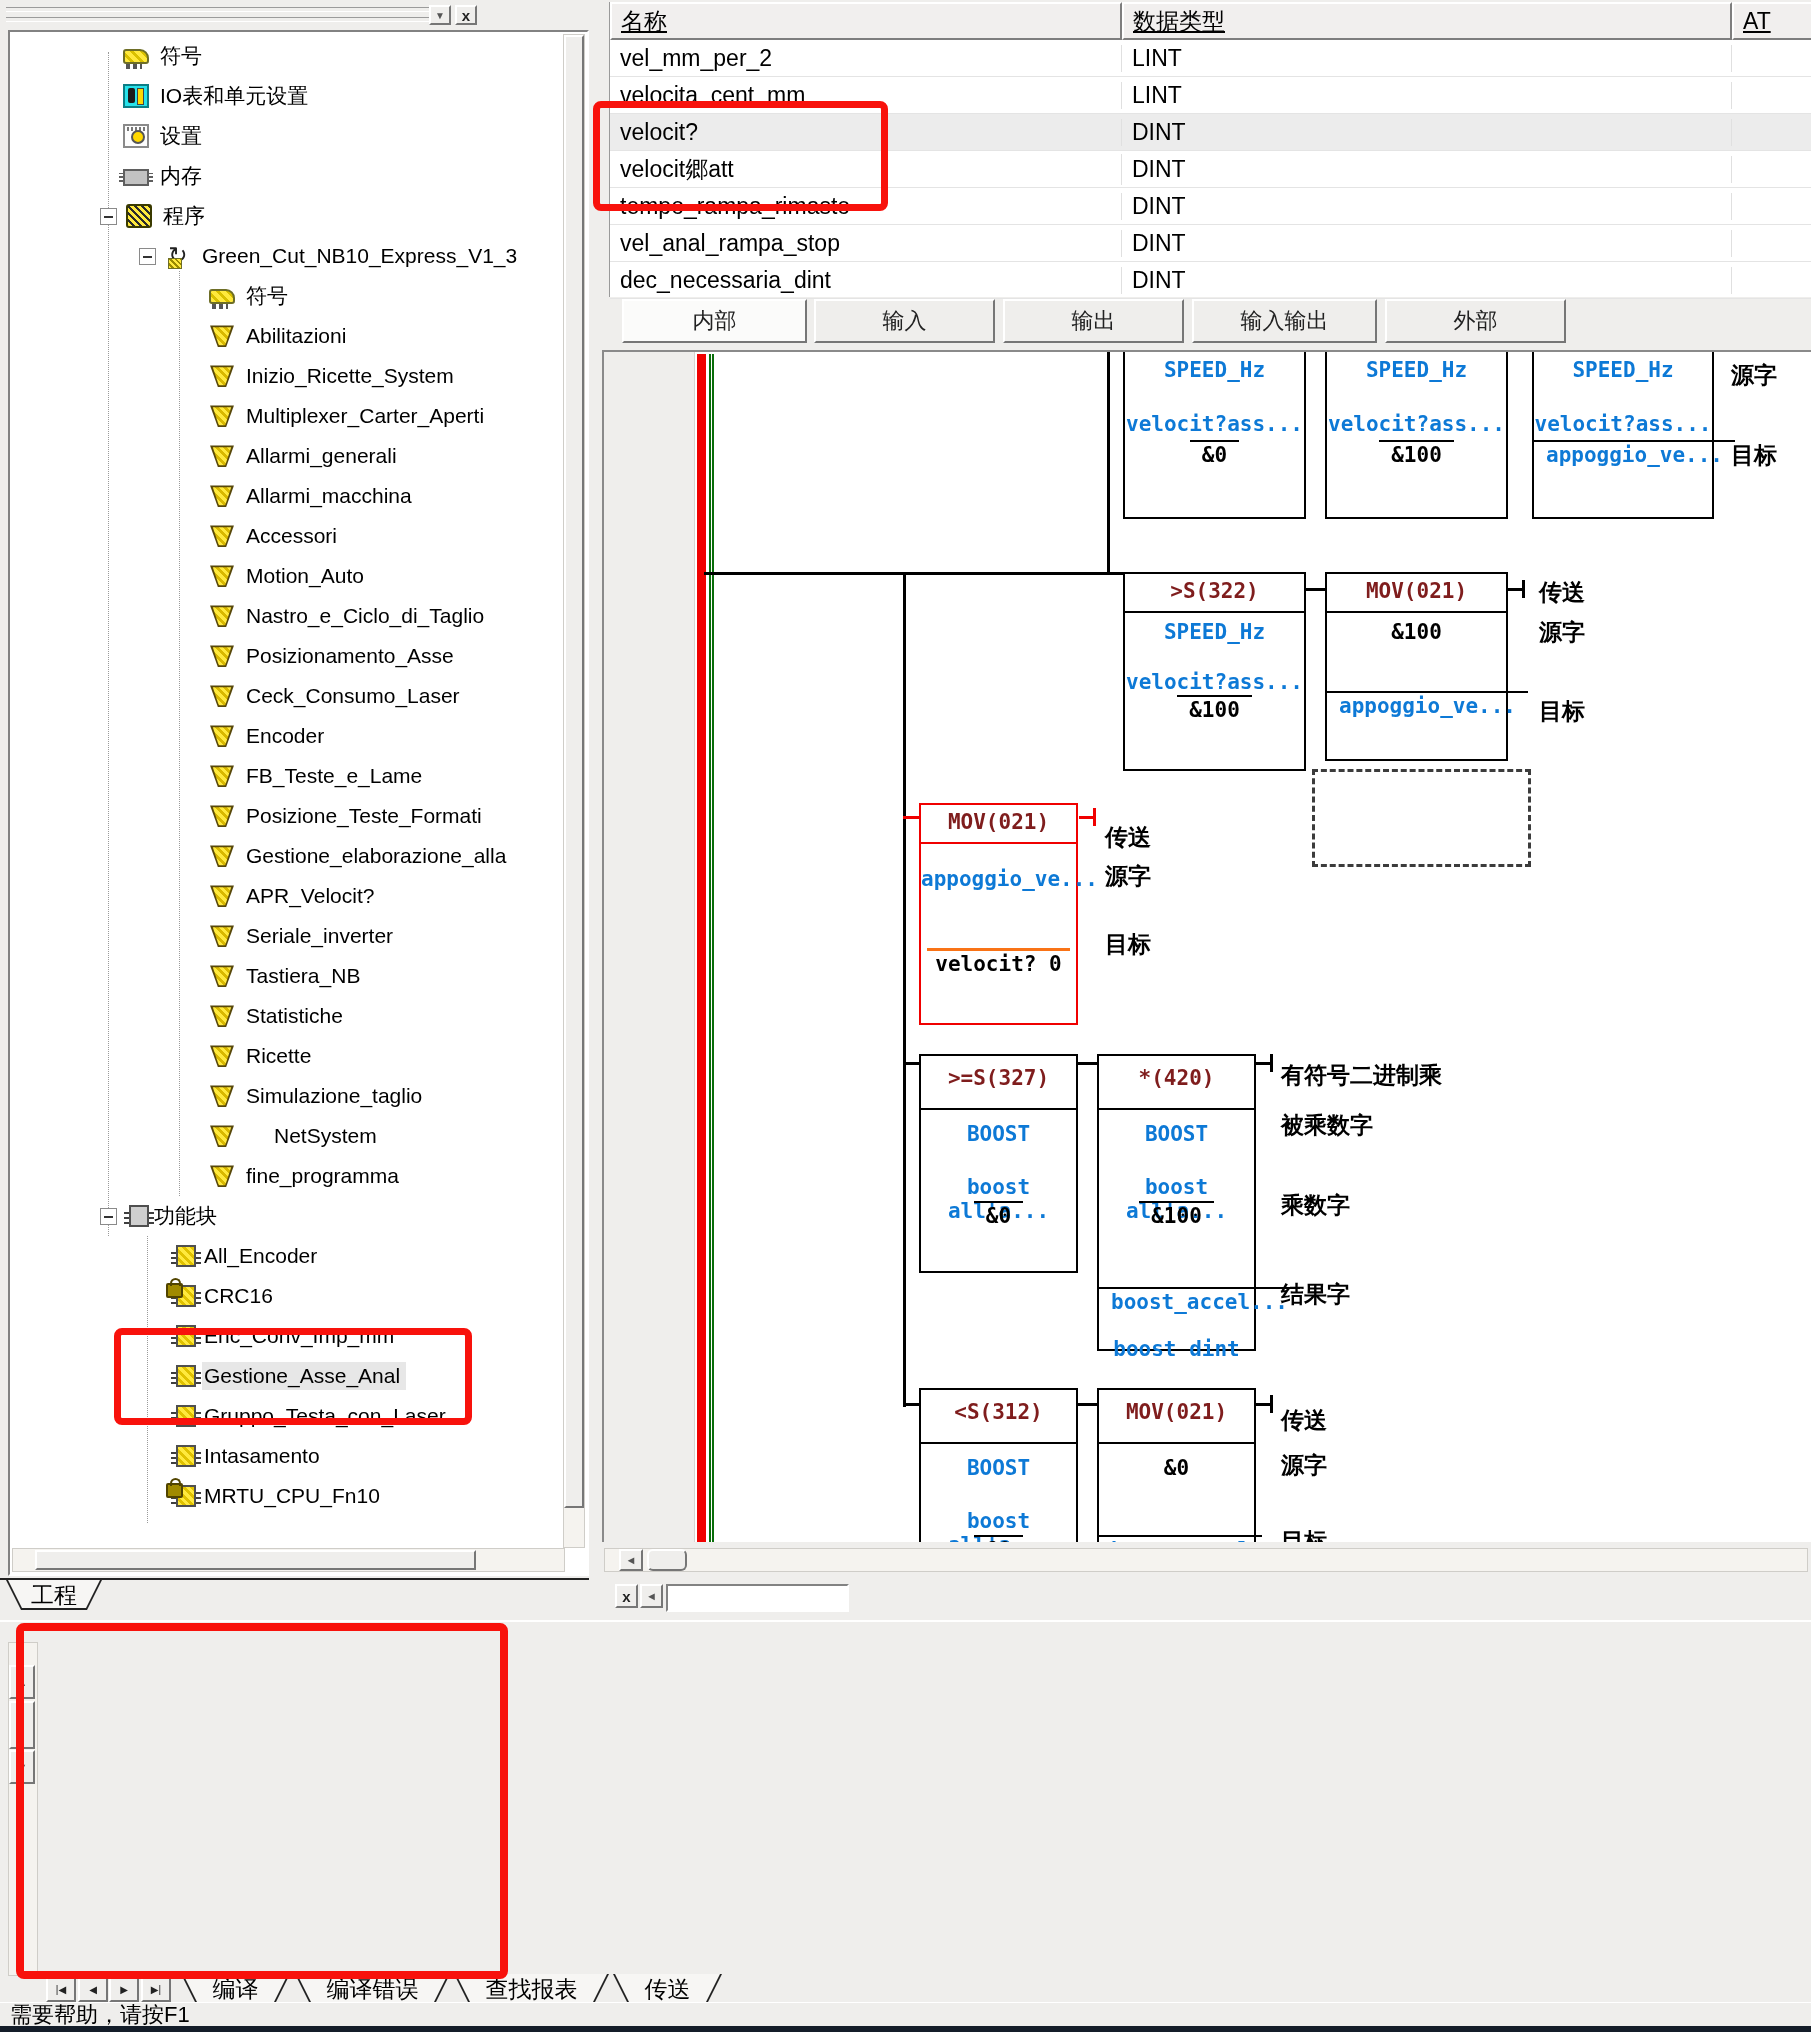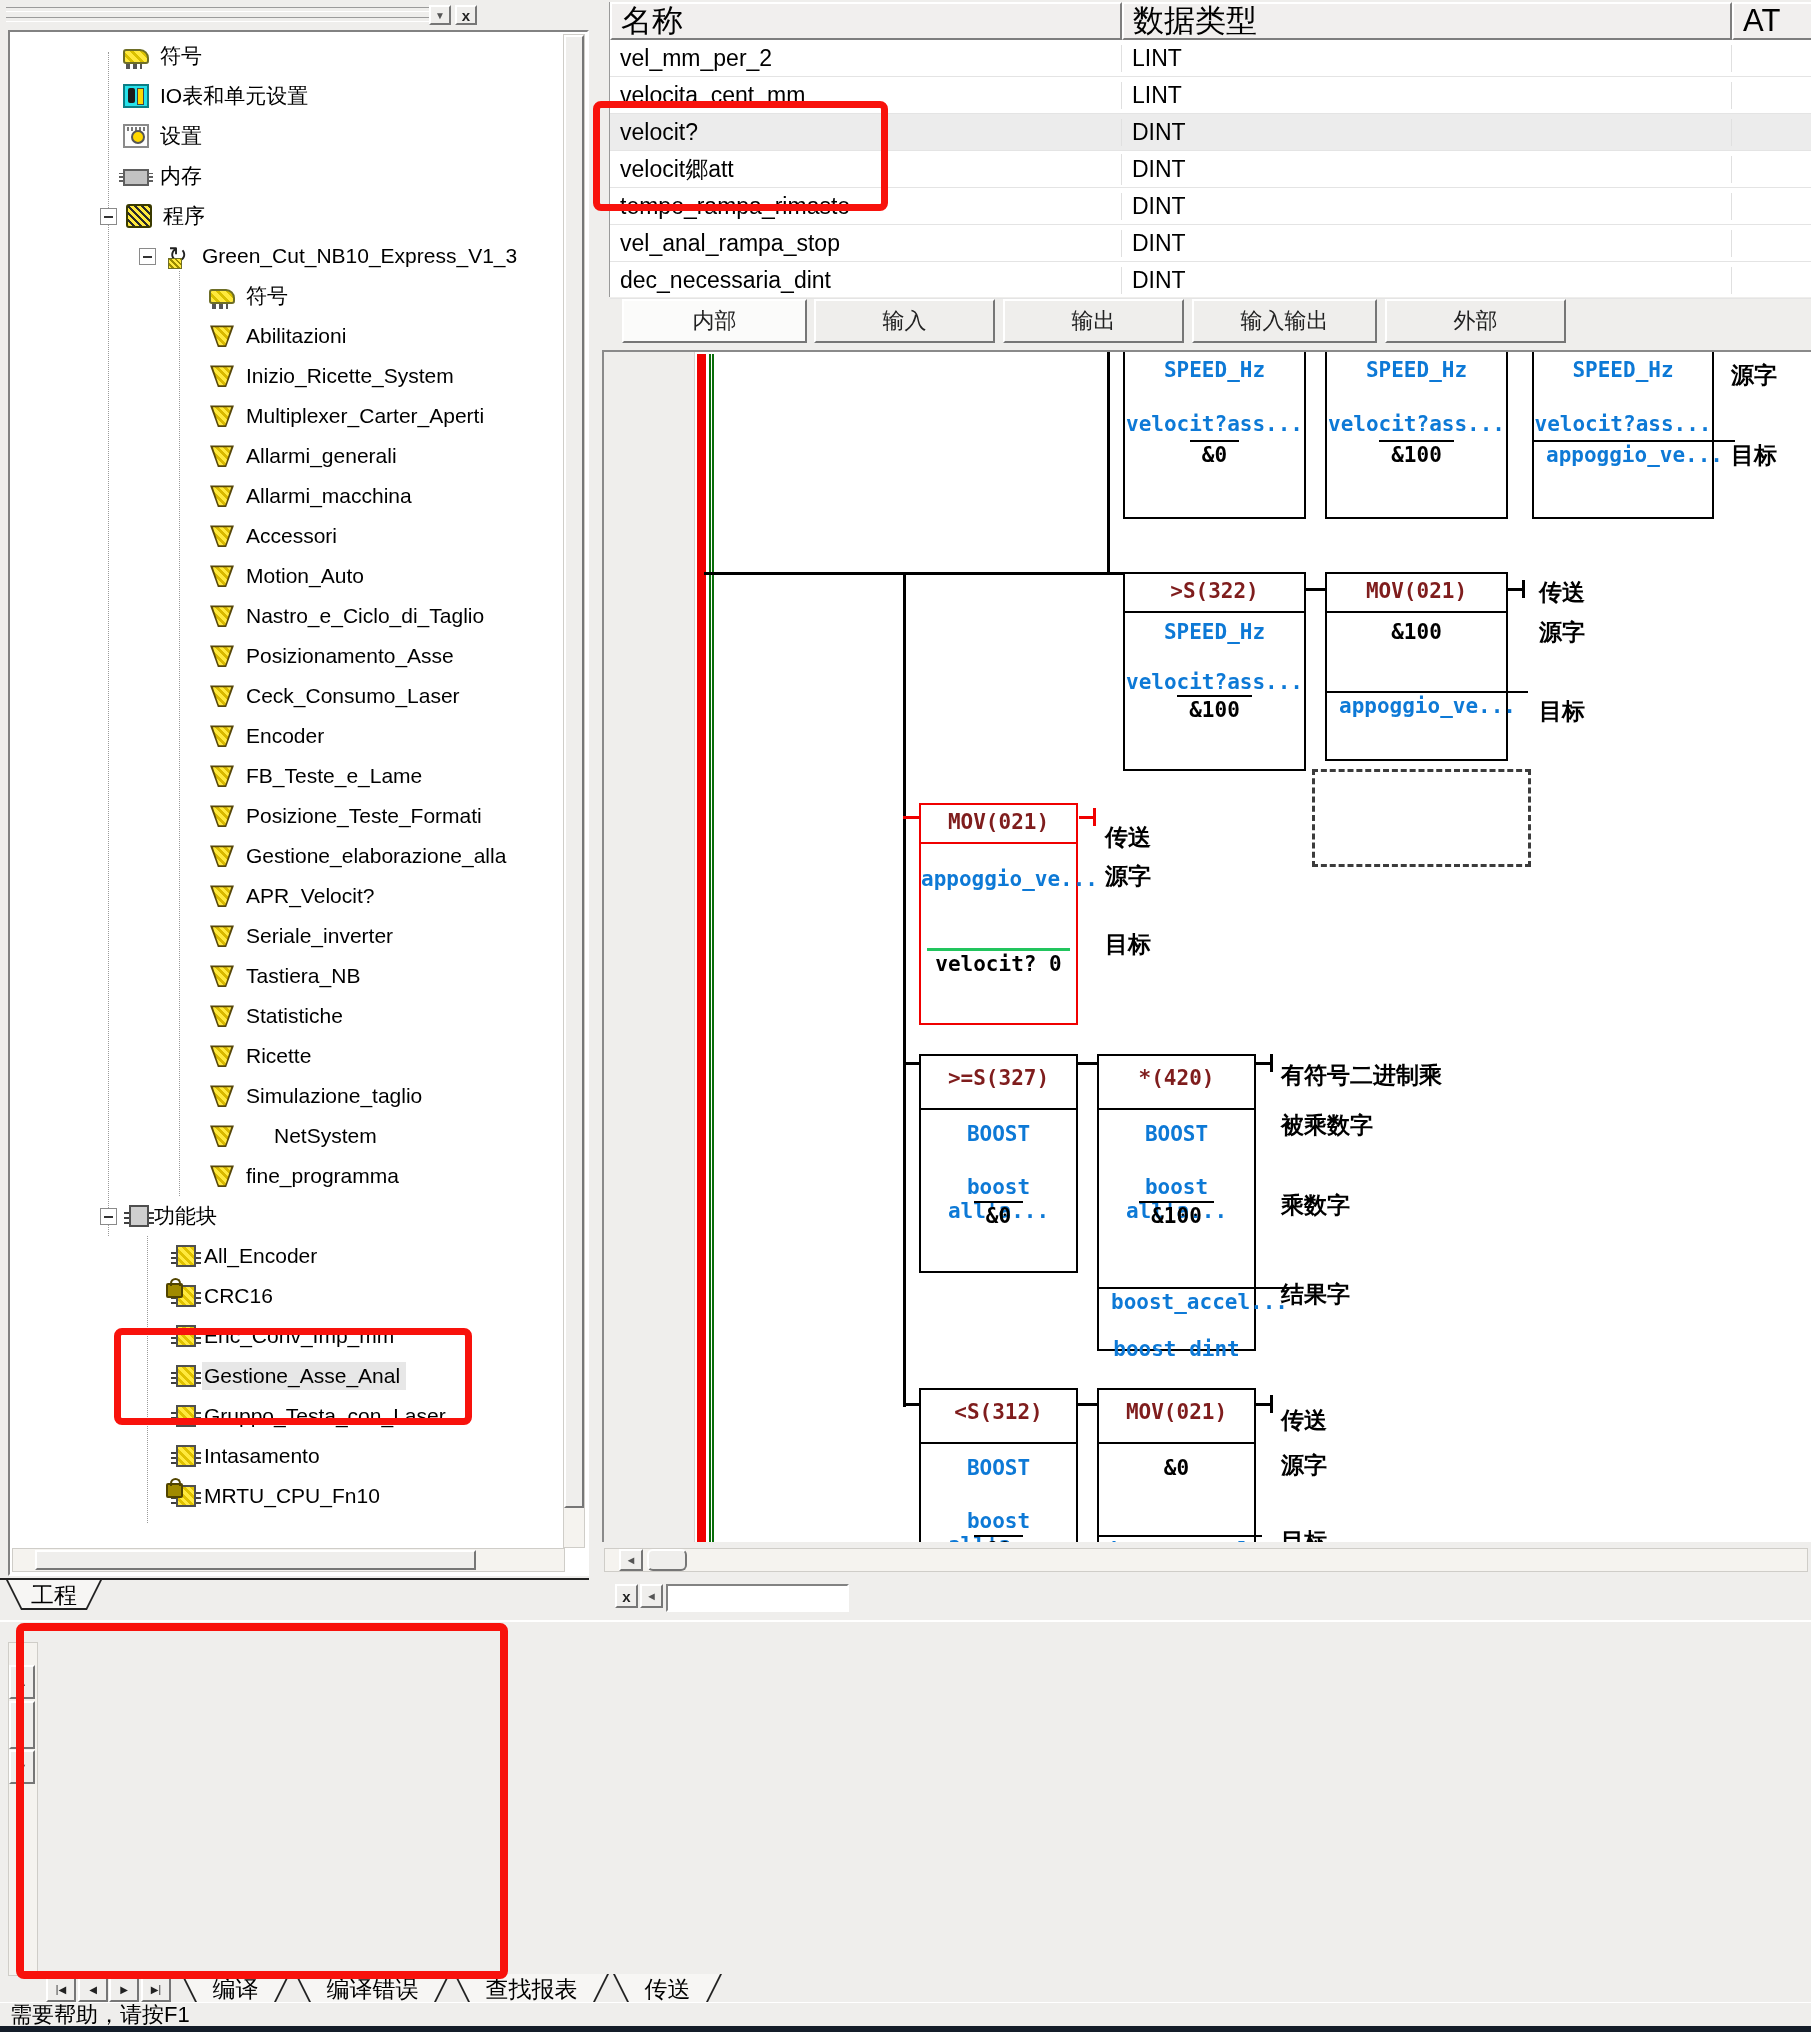--- a/index.html
+++ b/index.html
@@ -42,38 +42,38 @@
   .ic-fbf::before,.ic-fb::before{content:"";position:absolute;left:-7px;top:2px;width:5px;height:15px;background:repeating-linear-gradient(0deg,#3f3f3f 0 2px,transparent 2px 5px);}
   .ic-fbf::after,.ic-fb::after{content:"";position:absolute;right:-7px;top:2px;width:5px;height:15px;background:repeating-linear-gradient(0deg,#3f3f3f 0 2px,transparent 2px 5px);}
   .ic-fb{background:repeating-linear-gradient(45deg,#ffe93d 0 3px,#e0c100 3px 6px);border:2px solid #4f4f4f;height:22px;width:20px;left:3px;}
   .lock{position:absolute;left:-12px;top:-4px;width:13px;height:11px;background:#a08a00;border:2px solid #514400;border-radius:2px;z-index:2;}
   .lock::before{content:"";position:absolute;left:2px;top:-7px;width:7px;height:6px;border:2px solid #514400;border-bottom:none;border-radius:6px 6px 0 0;}
   .guide{border-left:1px dotted #9a9a9a;width:0;}
   
   #var-table{left:609px;top:2px;width:1203px;height:295px;background:#fff;border-left:1px solid #9a9a9a;}
   .vhead{display:flex;height:38px;background:#f1efee;}
   .vh{box-sizing:border-box;border-top:2px solid #fff;border-left:2px solid #fff;border-right:2px solid #7e7e7e;border-bottom:2px solid #7e7e7e;
-      font-size:31px;display:flex;align-items:center;padding-left:9px;}
+      font-size:23px;display:flex;align-items:center;padding-left:9px;text-decoration:underline;}
   .vrow{display:flex;height:36px;align-items:center;font-size:23px;border-bottom:1px solid #e4e4e4;}
   .vrow.hl{background:#ececec;}
   .vc-name{width:512px;padding-left:10px;box-sizing:border-box;border-right:1px solid #e0e0e0;}
   .vc-type{width:610px;padding-left:10px;box-sizing:border-box;border-right:1px solid #e0e0e0;}
   .vc-at{flex:1;}
   .vtab{position:absolute;height:44px;font-size:22px;}
   
   #ladder-pane{left:602px;top:350px;width:1210px;height:1192px;background:#fff;border-top:2px solid #8a8a8a;border-left:2px solid #8a8a8a;box-sizing:border-box;overflow:hidden;}
   .mono{font-family:"DejaVu Sans Mono","Liberation Mono",monospace;font-weight:700;}
   .blk{position:absolute;border:2px solid #000;box-sizing:border-box;background:#fff;text-align:center;}
   .blk .hd{font-size:21px;padding-top:5px;height:32px;box-sizing:content-box;border-bottom:2px solid #000;color:#7f1d1d;}
   .blk.red{border-color:#f00000;}
   .blk.red .hd{border-bottom-color:#f00000;}
   .bl{position:absolute;left:0;right:0;font-size:21px;line-height:24px;}
   .blue{color:#0d79d6;}
   .ov{display:inline-block;border-top:2px solid #000;padding:1px 12px 0 12px;}
-  .ov-red{display:inline-block;border-top:3px solid #22c55e;padding:1px 8px 0 8px;}
+  .ov-red{display:inline-block;border-top:3px solid #f97316;padding:1px 8px 0 8px;}
   .wire{position:absolute;background:#000;}
   .wire.red{background:#f00000;}
   .llab{position:absolute;font-size:23px;white-space:nowrap;}
   .marq{position:absolute;border:3px dashed #3c3c3c;}
   
   .sb-track{background:#f5f3ef;border:1px solid #cfcdc8;box-sizing:border-box;}
   .sb-thumb{background:#efeeec;border-top:2px solid #fff;border-left:2px solid #fff;border-right:2px solid #767676;border-bottom:2px solid #767676;box-sizing:border-box;}
   
   .btab{position:absolute;height:30px;}
   .btab .bg{position:absolute;inset:0;clip-path:polygon(0 0,100% 0,calc(100% - 15px) 100%,15px 100%);background:#222;}

